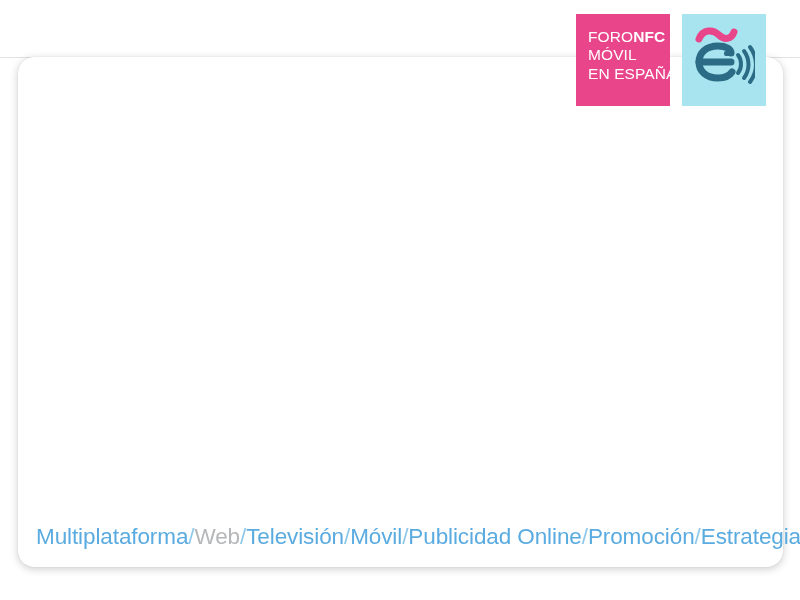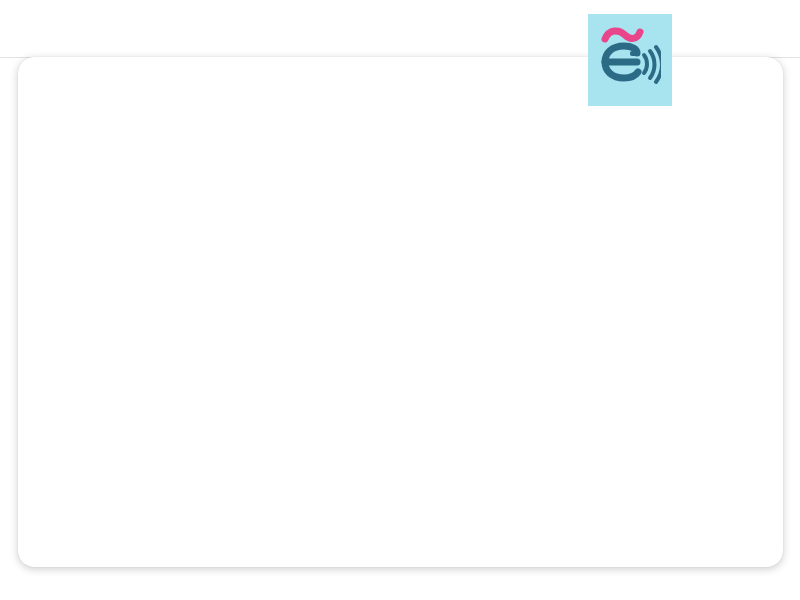--- a/index.html
+++ b/index.html
@@ -406,20 +406,25 @@
   <div class="header-rule-right"></div>
 
   <div class="card"></div>
 
   <div class="logo-reflect">
     <div class="r1"></div>
     <div class="r2"></div>
   </div>
 
   <div class="logo-wrap">
+    <div class="logo-text-tile">
+      <div class="logo-line1"><span>FORO</span><b>NFC</b></div>
+      <div class="logo-line2">MÓVIL</div>
+      <div class="logo-line3">EN ESPAÑA</div>
+    </div>
     <div class="logo-mark-tile">
       <svg width="62" height="70" viewBox="0 0 62 70">
         <path d="M6 14 C10 4, 20 4, 26 10 C31 15, 38 15, 41 7" stroke="#e8458a" stroke-width="7" fill="none" stroke-linecap="round"></path>
         <path d="M38 28 C38 24, 33 21, 25 21 C13 21, 6 28, 6 37 C6 46, 13 53, 25 53 C32 53, 37 50, 39 47" stroke="#2b6b86" stroke-width="7" fill="none" stroke-linecap="round"></path>
         <path d="M6 37 L38 37" stroke="#2b6b86" stroke-width="7" stroke-linecap="round"></path>
         <rect x="31" y="26" width="7" height="5" rx="2" fill="#2b6b86"></rect>
         <path d="M45 30 C49 35, 49 43, 45 48" stroke="#2b6b86" stroke-width="4" fill="none" stroke-linecap="round"></path>
         <path d="M51 26 C57 34, 57 45, 51 53" stroke="#2b6b86" stroke-width="4" fill="none" stroke-linecap="round"></path>
         <path d="M57 22 C65 33, 65 46, 57 57" stroke="#2b6b86" stroke-width="4" fill="none" stroke-linecap="round"></path>
       </svg>
@@ -564,14 +569,17 @@
         <div class="item-text">
           <p class="item-title">Título menor</p>
           <p class="item-body">Sección Texto de contenido, requiera la curiosa información necesaria se quiera incluir.</p>
         </div>
       </div>
 
     </div>
 
   </div>
 
+  <div class="footer">
+    <span>Multiplataforma</span><span class="sep">/</span><span class="muted">Web</span><span class="sep">/</span><span>Televisión</span><span class="sep">/</span><span>Móvil</span><span class="sep">/</span><span>Publicidad Online</span><span class="sep">/</span><span>Promoción</span><span class="sep">/</span><span>Estrategia</span>
+  </div>
 
 </div>
 
 </body></html>

